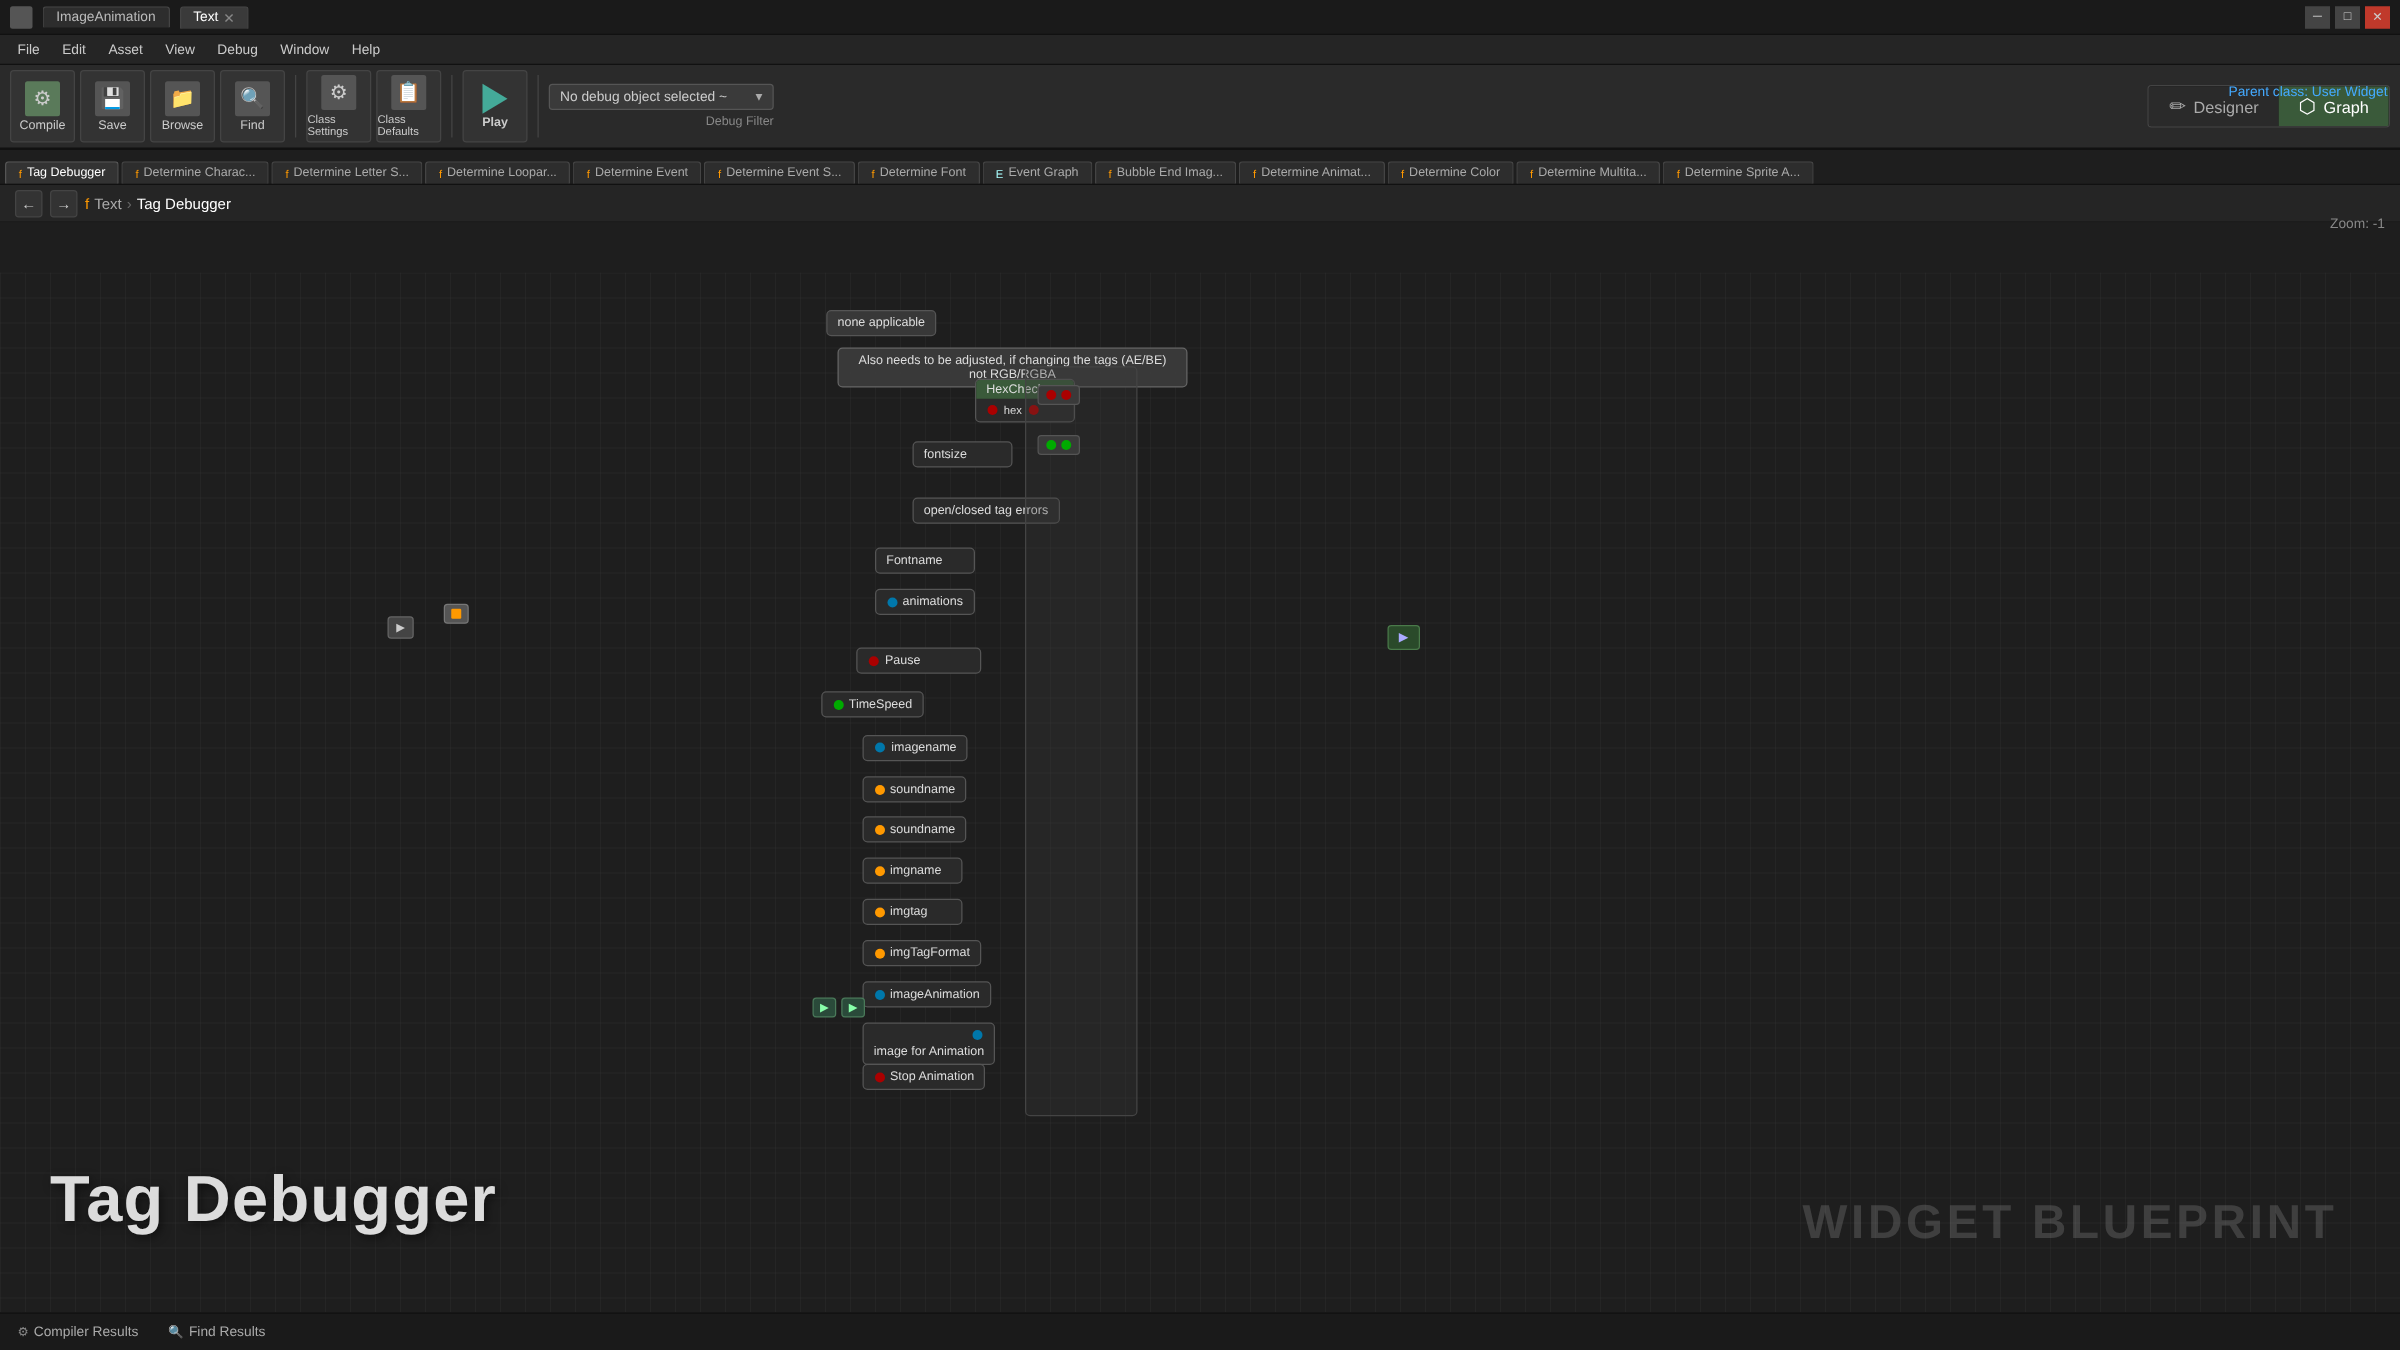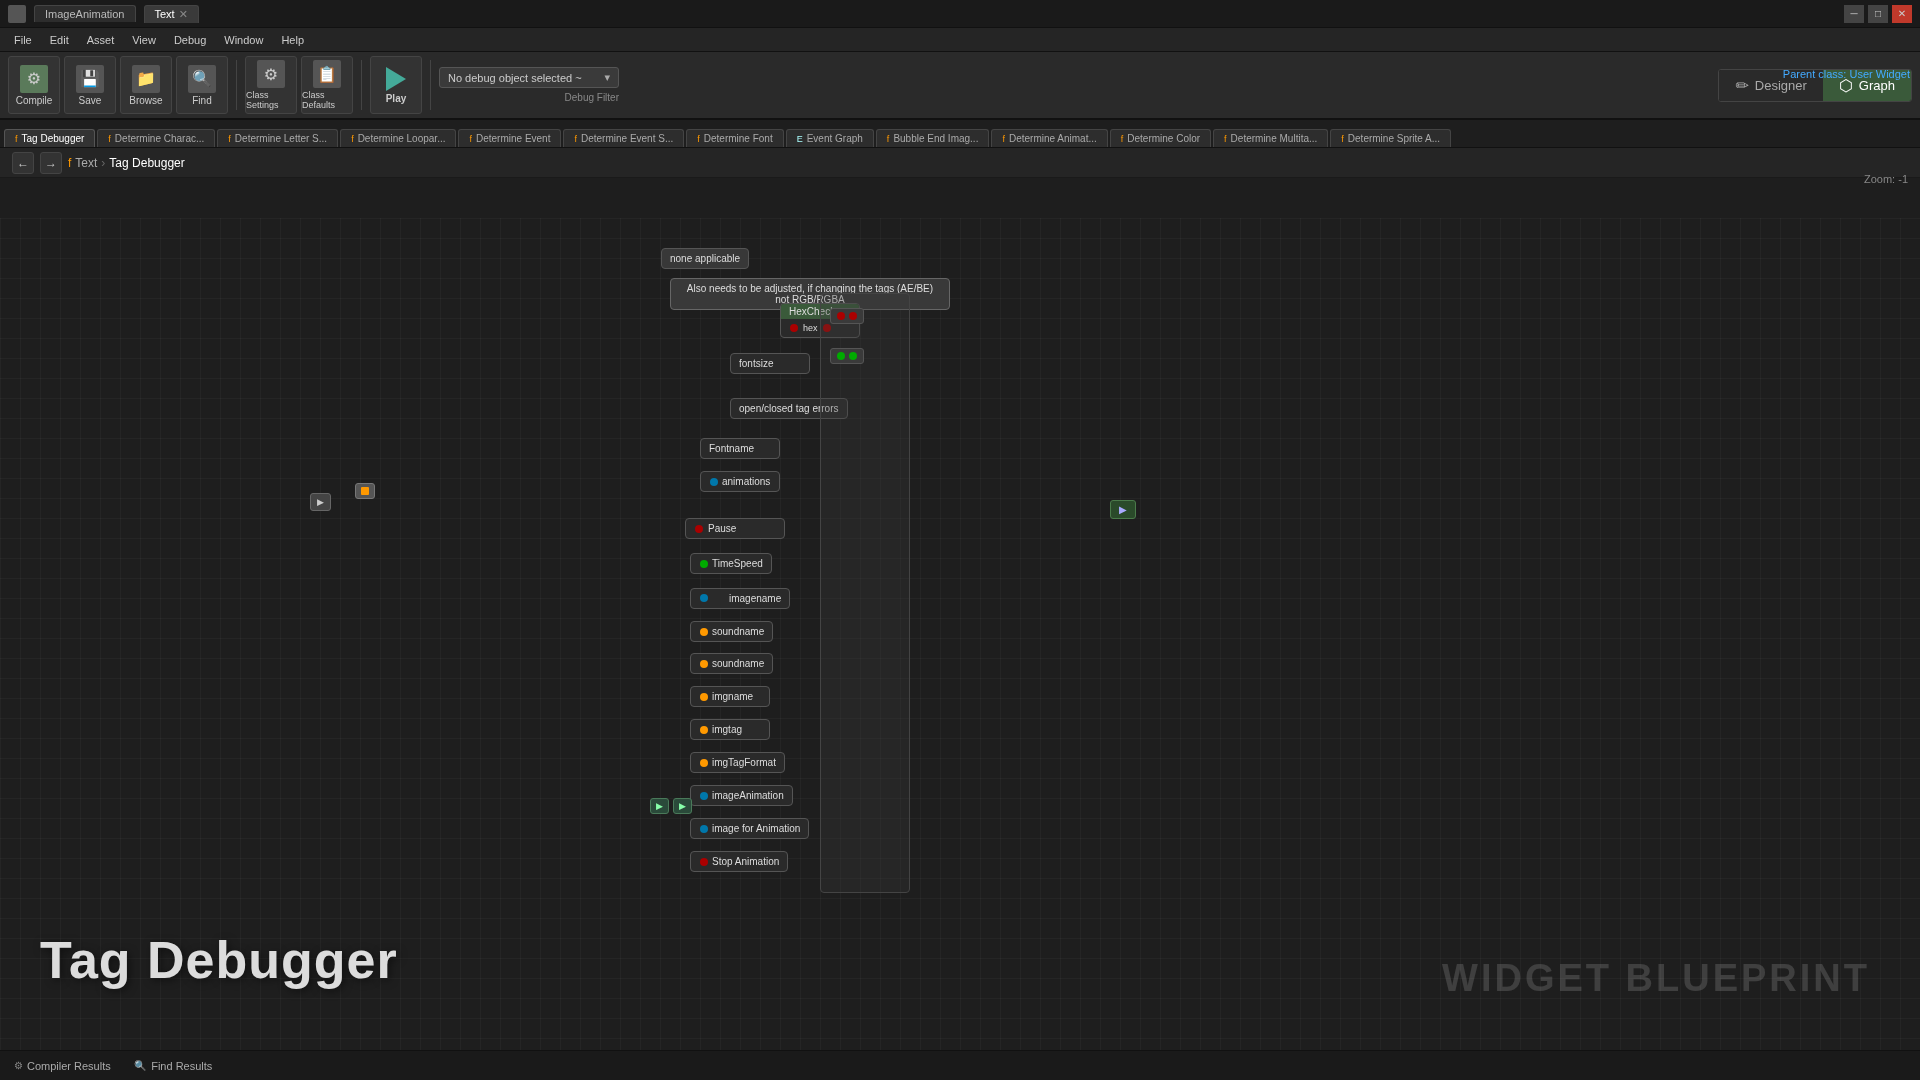--- a/index.html
+++ b/index.html
@@ -689,29 +689,29 @@
     </div>
   </div>
 
   <div class="bp-node" style="top:300px;left:685px;min-width:100px;">
     <div style="display:flex;align-items:center;gap:4px;">
       <div class="bp-pin bool"></div>
       <span>Pause</span>
     </div>
   </div>
 
-  <div class="bp-node" style="top:335px;left:690px;">
+  <div class="bp-node" style="top:335px;left:657px;">
     <div style="display:flex;align-items:center;gap:3px;">
       <div class="bp-pin float"></div>
       <span>TimeSpeed</span>
     </div>
   </div>
 
   <div class="bp-node" style="top:370px;left:690px;">
-    <div style="display:flex;align-items:flex-start;gap:20px;">
+    <div style="display:flex;align-items:flex-start;gap:4px;">
       <div class="bp-pin object"></div>
       <span>imagename</span>
     </div>
   </div>
 
   <div class="bp-node" style="top:403px;left:690px;">
     <div style="display:flex;align-items:center;gap:3px;">
       <div class="bp-pin string"></div>
       <span>soundname</span>
     </div>
@@ -746,21 +746,21 @@
   </div>
 
   <div class="bp-node" style="top:567px;left:690px;">
     <div style="display:flex;align-items:center;gap:3px;">
       <div class="bp-pin object"></div>
       <span>imageAnimation</span>
     </div>
   </div>
 
   <div class="bp-node" style="top:600px;left:690px;">
-    <div style="display:flex;align-items:flex-end;gap:3px;">
+    <div style="display:flex;align-items:flex-end;gap:3px;flex-direction:column;">
       <div class="bp-pin object"></div>
       <span>image for Animation</span>
     </div>
   </div>
 
   <div class="bp-node" style="top:633px;left:690px;">
     <div style="display:flex;align-items:center;gap:3px;">
       <div class="bp-pin bool"></div>
       <span>Stop Animation</span>
     </div>

